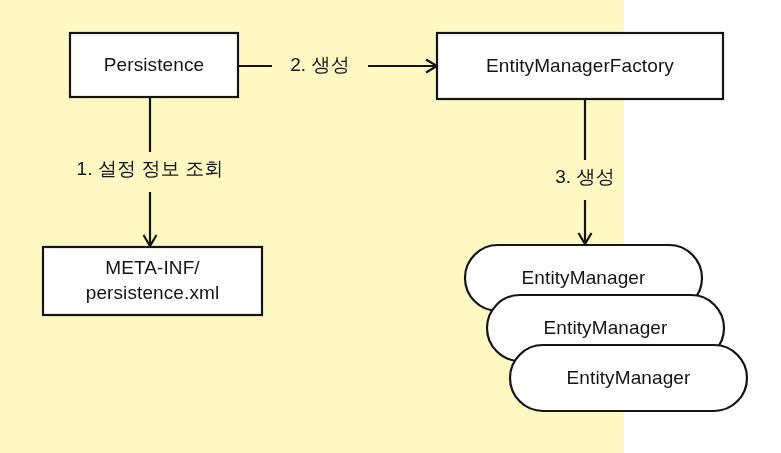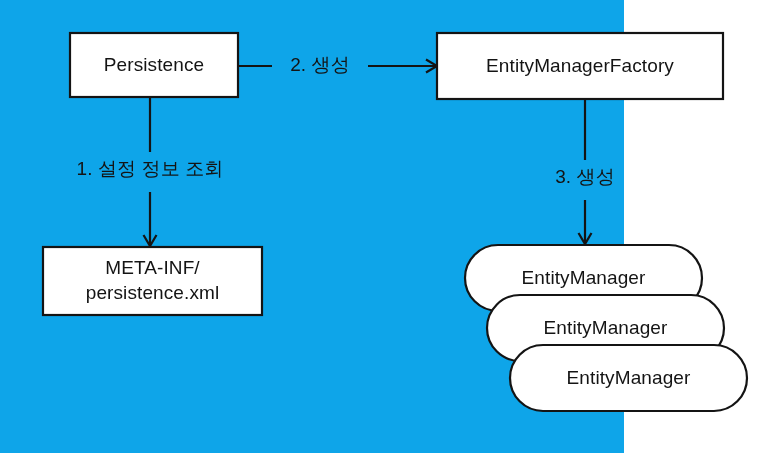--- a/index.html
+++ b/index.html
@@ -11,21 +11,21 @@
   body {
     width: 781px;
     height: 453px;
     font-family: "Liberation Sans", "DejaVu Sans", sans-serif;
     overflow: hidden;
   }
   #diagram-root {
     position: relative;
     width: 624px;
     height: 453px;
-    background: #0ea5e9;
+    background: #fef9c3;
   }
   svg#diagram-canvas {
     display: block;
     width: 781px;
     height: 453px;
   }
   .node-shape {
     fill: #ffffff;
     stroke: #141414;
     stroke-width: 2.2;

